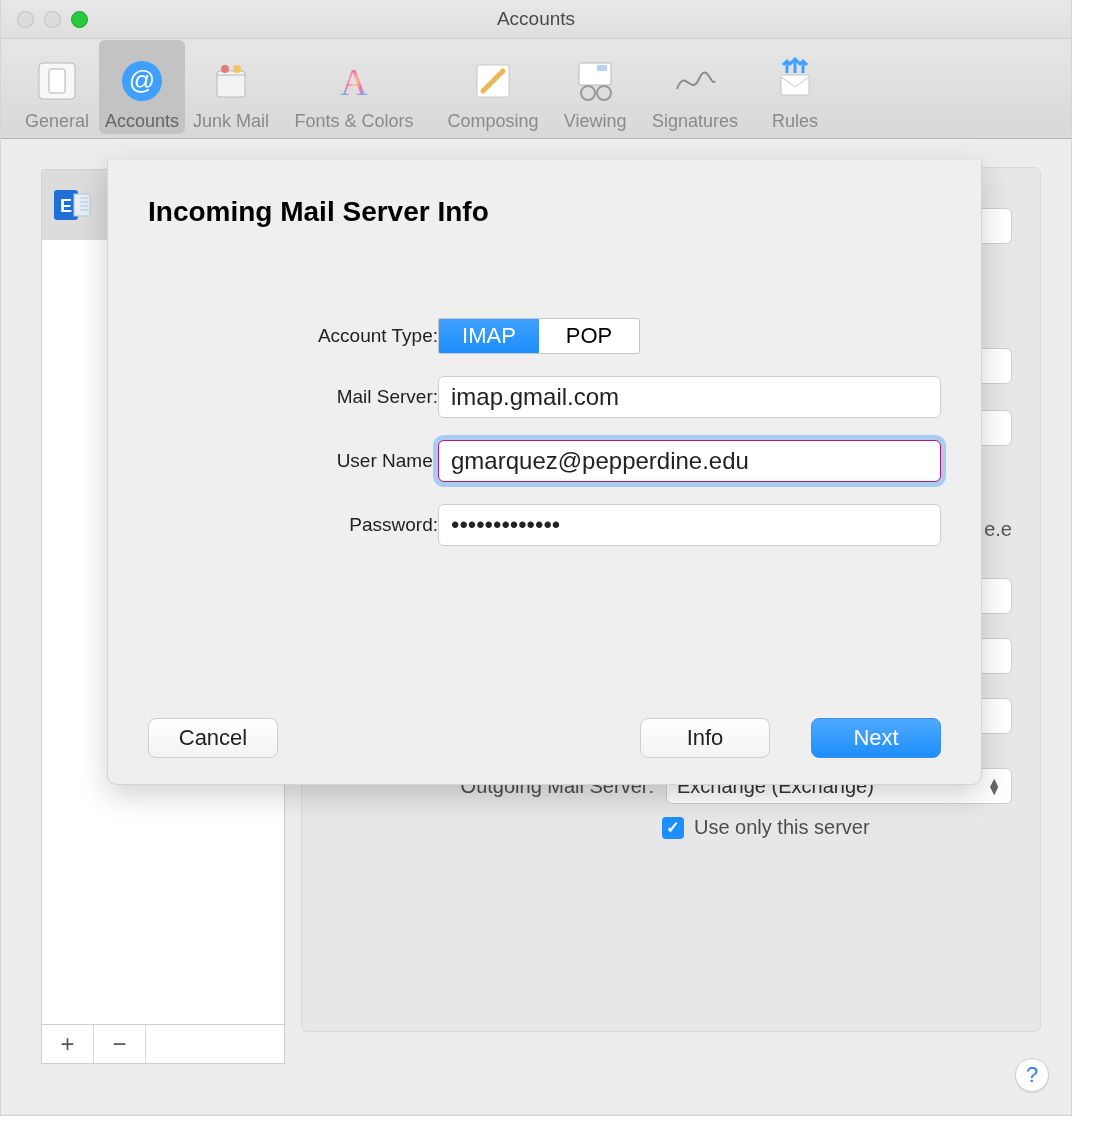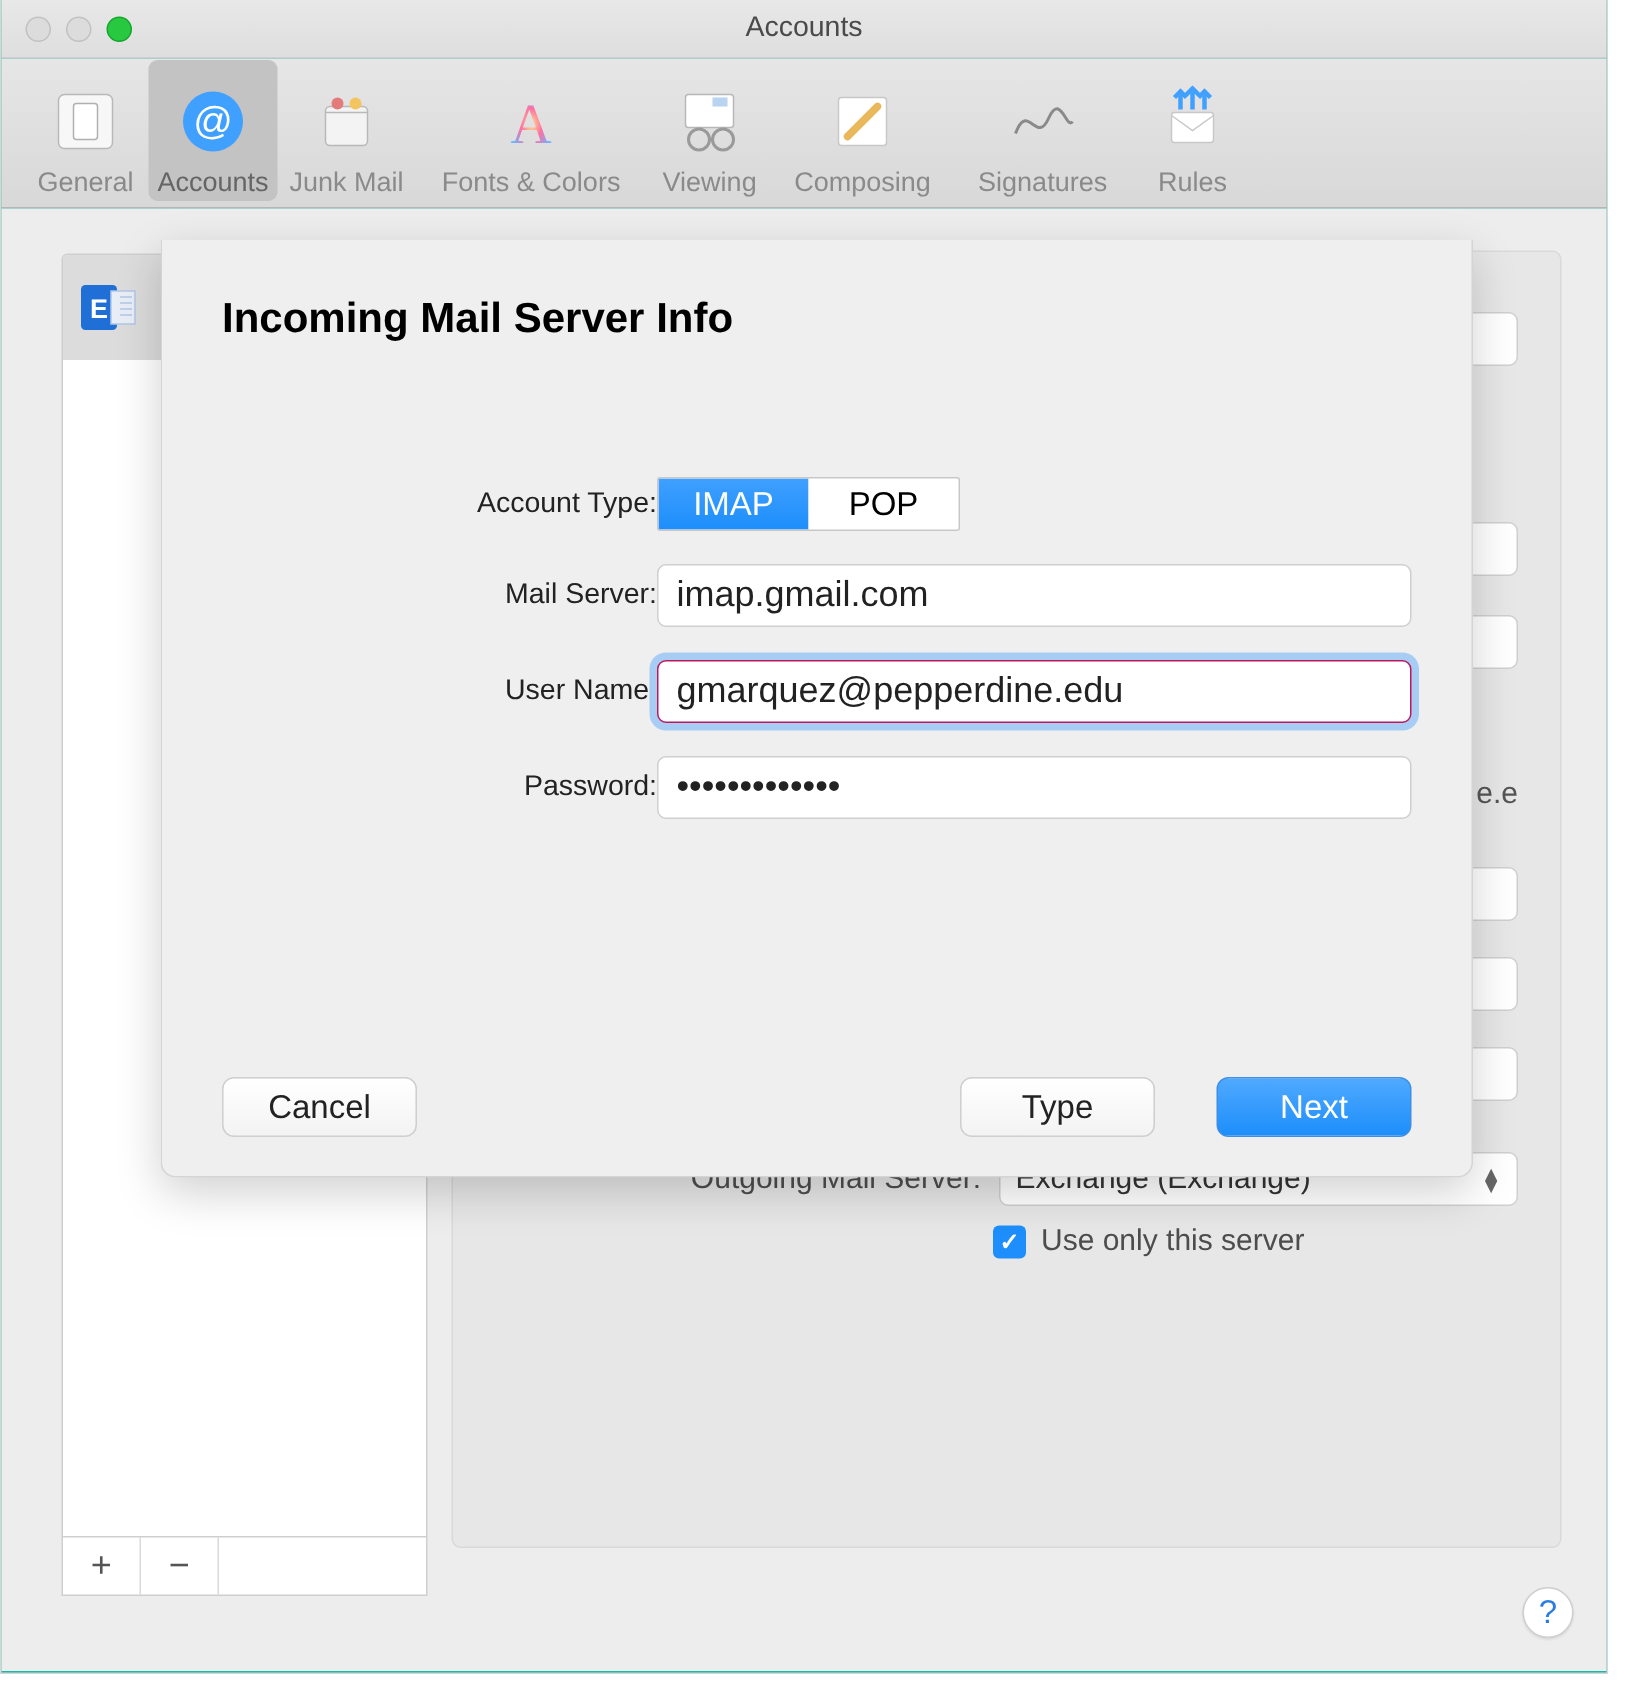--- a/index.html
+++ b/index.html
@@ -12,21 +12,21 @@
     position: relative;
   }
 
   
   .window {
     width: 1072px;
     height: 1116px;
     position: absolute;
     left: 0;
     top: 0;
-    background: #14b8a6;
+    background: #e5e5e5;
     border: 1px solid #d5d5d5;
     border-top: none;
   }
 
   .titlebar {
     height: 39px;
     background: linear-gradient(#e8e8e8, #dedede);
     border-bottom: 1px solid #cfcfcf;
     display: flex;
     align-items: center;
@@ -353,41 +353,41 @@
                 <stop offset="50%" stop-color="#ff6fa3"></stop>
                 <stop offset="100%" stop-color="#6fb3ff"></stop>
               </radialGradient>
             </defs>
             <text x="24" y="38" font-size="38" text-anchor="middle" font-family="Georgia" fill="url(#rg)">A</text>
           </svg>
       </div>
       <div class="tool-label">Fonts &amp; Colors</div>
     </div>
 
+    <div class="tool" style="min-width:120px">
+      <div class="tool-icon">
+        <svg viewBox="0 0 48 48">
+            <rect x="8" y="8" width="32" height="32" rx="2" fill="#fff" stroke="#c8c8c8"></rect>
+            <path d="M14 34 L34 14" stroke="#e8b85a" stroke-width="5" stroke-linecap="round"></path>
+          </svg>
+      </div>
+      <div class="tool-label">Composing</div>
+    </div>
+
     <div class="tool">
       <div class="tool-icon">
         <svg viewBox="0 0 48 48">
             <rect x="8" y="6" width="32" height="22" rx="2" fill="#fff" stroke="#b8b8b8"></rect>
             <rect x="26" y="8" width="10" height="6" fill="#b8d4f0"></rect>
             <circle cx="17" cy="36" r="7" fill="none" stroke="#9a9a9a" stroke-width="2"></circle>
             <circle cx="33" cy="36" r="7" fill="none" stroke="#9a9a9a" stroke-width="2"></circle>
             <path d="M24 36 h2" stroke="#9a9a9a" stroke-width="2"></path>
           </svg>
       </div>
       <div class="tool-label">Viewing</div>
-    </div>
-
-    <div class="tool" style="min-width:120px">
-      <div class="tool-icon">
-        <svg viewBox="0 0 48 48">
-            <rect x="8" y="8" width="32" height="32" rx="2" fill="#fff" stroke="#c8c8c8"></rect>
-            <path d="M14 34 L34 14" stroke="#e8b85a" stroke-width="5" stroke-linecap="round"></path>
-          </svg>
-      </div>
-      <div class="tool-label">Composing</div>
     </div>
 
     <div class="tool" style="min-width:116px">
       <div class="tool-icon">
         <svg viewBox="0 0 48 48">
             <path d="M6 32 C 14 10, 20 40, 28 22 S 40 30, 44 24" fill="none" stroke="#8a8a8a" stroke-width="2"></path>
           </svg>
       </div>
       <div class="tool-label">Signatures</div>
     </div>
@@ -497,18 +497,18 @@
     <div class="form-row">
       <div class="form-label">Password:</div>
       <div class="form-field">
         <input class="text-input" type="text" value="•••••••••••••" style="">
       </div>
     </div>
 
     <div class="sheet-buttons">
       <div class="btn">Cancel</div>
       <div style="flex:1"></div>
-      <div class="btn" style="margin-right:20px">Type</div>
+      <div class="btn" style="margin-right:20px">Info</div>
       <div class="btn primary">Next</div>
     </div>
   </div>
 
 </div>
 
 </body></html>

